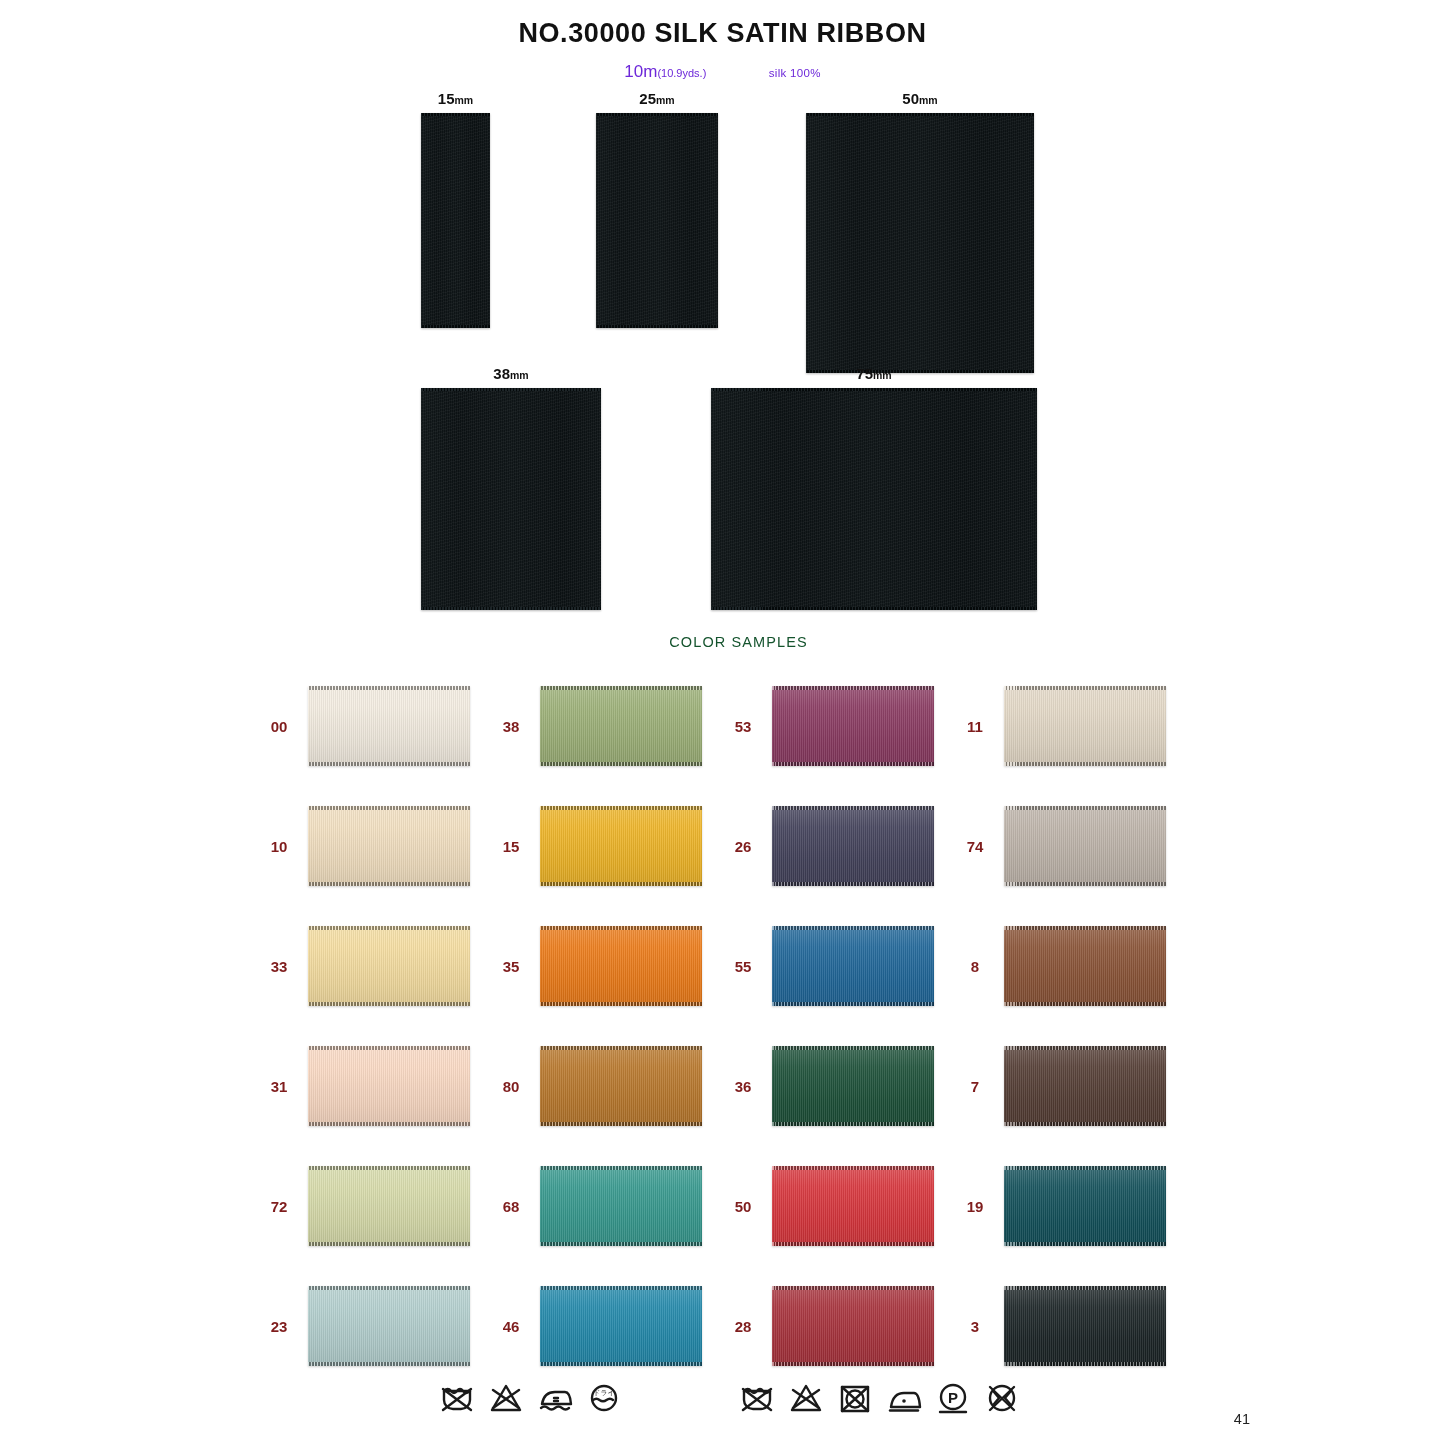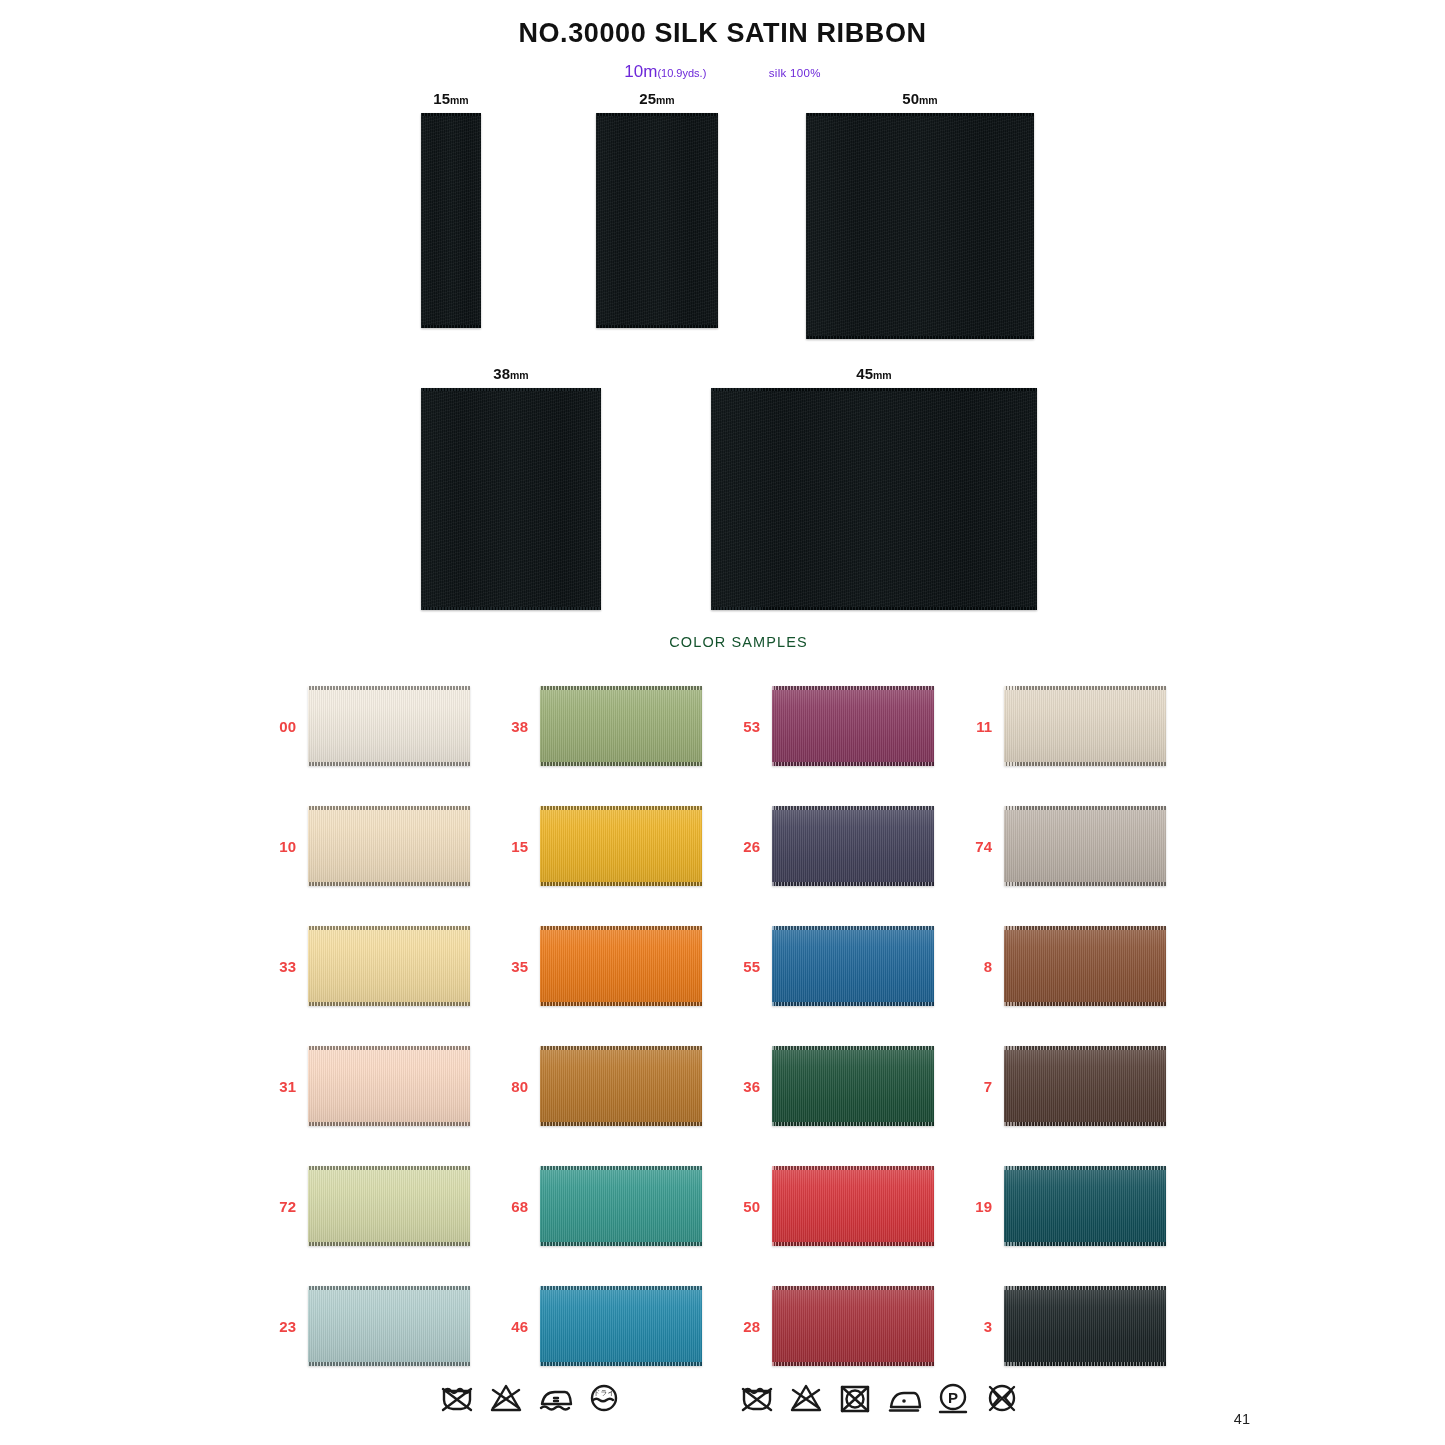--- a/index.html
+++ b/index.html
@@ -128,24 +128,24 @@
     grid-template-columns: repeat(4, 232px);
     grid-auto-rows: 120px;
   }
   .color-cell {
     display: flex;
     align-items: center;
     gap: 12px;
   }
   .color-code {
     width: 34px;
-    text-align: right;
+    text-align: center;
     font-size: 15px;
     font-weight: bold;
-    color: #ef4444;
+    color: #7f1d1d;
     flex: 0 0 auto;
   }
   .color-chip {
     position: relative;
     width: 162px;
     height: 80px;
     flex: 0 0 auto;
     box-shadow: 0 1px 2px rgba(0,0,0,0.18);
   }
   .chip-face {
@@ -216,38 +216,38 @@
 <body>
 
 <div class="page-title">NO.30000  SILK  SATIN  RIBBON</div>
 
 <div class="spec-line">
   <span class="spec-length"><span>10m</span><span class="small">(10.9yds.)</span></span>
   <span class="spec-fiber">silk  100%</span>
 </div>
 
 <div id="width-samples">
-    <div class="width-sample" style="left: 421px; top: 113px; width: 60px; height: 215px;">
+    <div class="width-sample" style="left: 421px; top: 113px; width: 69px; height: 215px;">
       <div class="width-label"><span>15</span><span class="mm">mm</span></div>
       <div class="swatch-black" style="background-color: rgb(16, 22, 24);"></div>
     </div>
     <div class="width-sample" style="left: 596px; top: 113px; width: 122px; height: 215px;">
       <div class="width-label"><span>25</span><span class="mm">mm</span></div>
       <div class="swatch-black" style="background-color: rgb(16, 22, 24);"></div>
     </div>
-    <div class="width-sample" style="left: 806px; top: 113px; width: 228px; height: 226px;">
+    <div class="width-sample" style="left: 806px; top: 113px; width: 228px; height: 260px;">
       <div class="width-label"><span>50</span><span class="mm">mm</span></div>
       <div class="swatch-black" style="background-color: rgb(16, 22, 24);"></div>
     </div>
     <div class="width-sample" style="left: 421px; top: 388px; width: 180px; height: 222px;">
       <div class="width-label"><span>38</span><span class="mm">mm</span></div>
       <div class="swatch-black" style="background-color: rgb(16, 22, 24);"></div>
     </div>
     <div class="width-sample" style="left: 711px; top: 388px; width: 326px; height: 222px;">
-      <div class="width-label"><span>45</span><span class="mm">mm</span></div>
+      <div class="width-label"><span>75</span><span class="mm">mm</span></div>
       <div class="swatch-black" style="background-color: rgb(16, 22, 24);"></div>
     </div>
   </div>
 
 <div class="color-samples-heading">COLOR  SAMPLES</div>
 
 <div class="color-grid" id="color-grid">
     <div class="color-cell">
       <div class="color-code">00</div>
       <div class="color-chip" style="background-color: rgb(243, 236, 224);">

